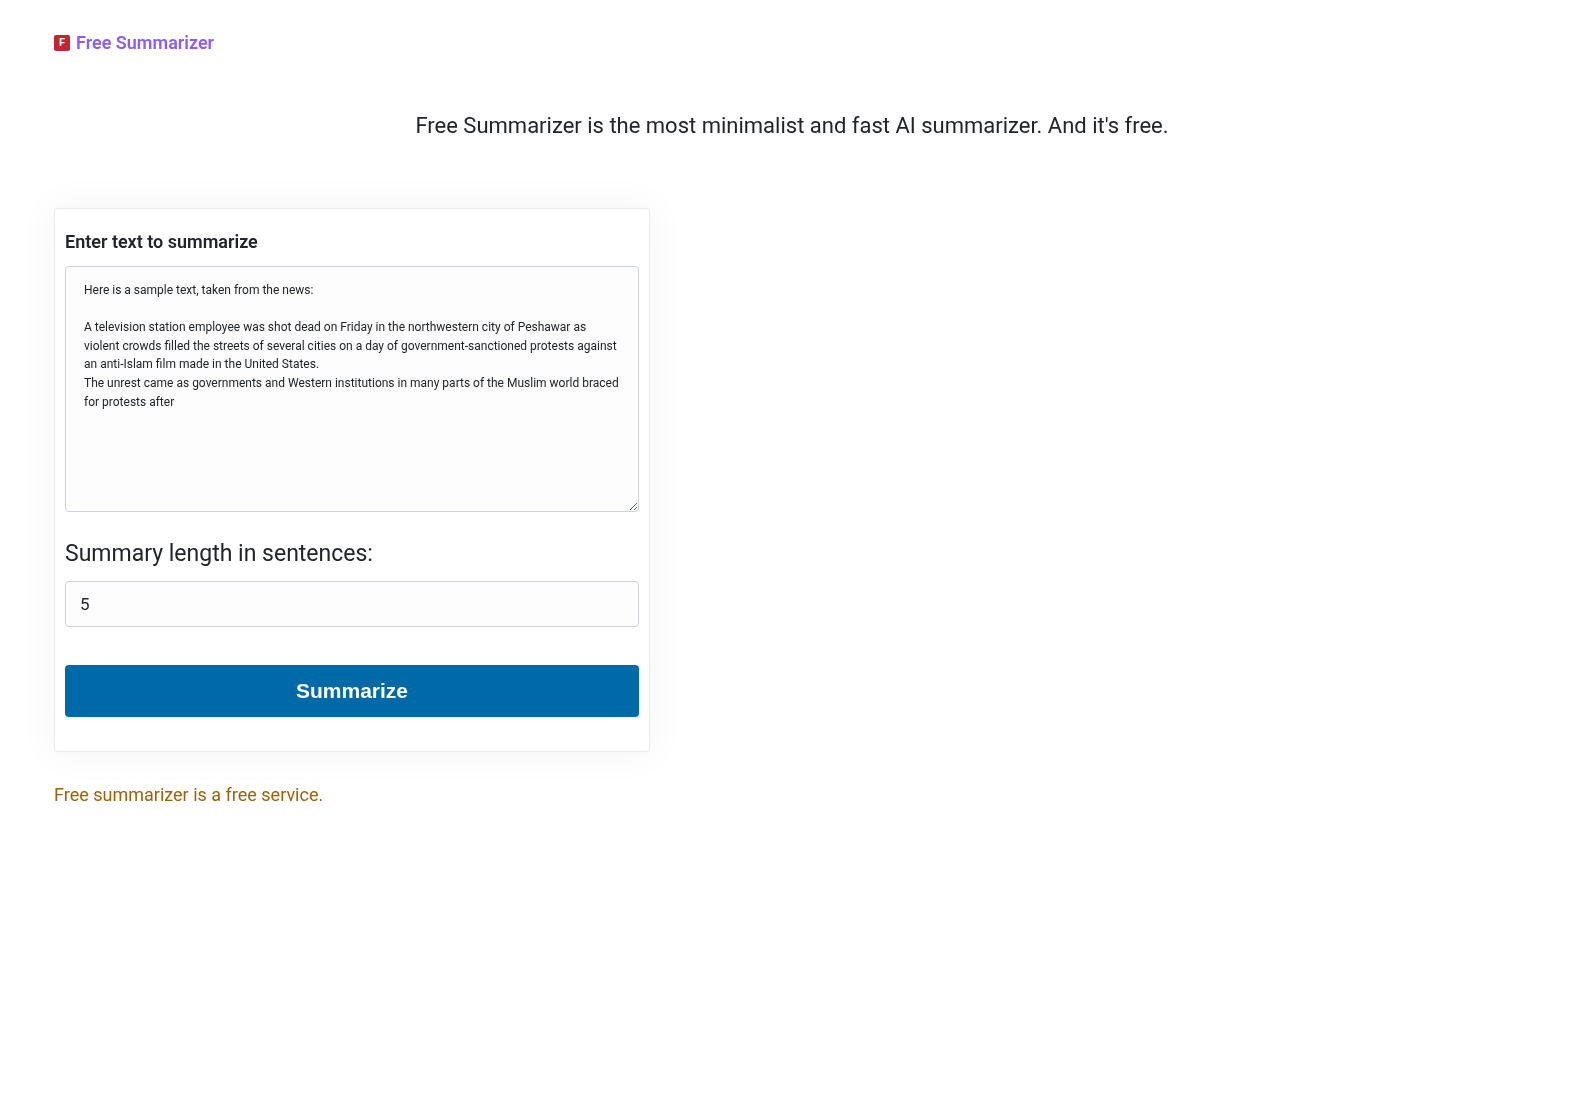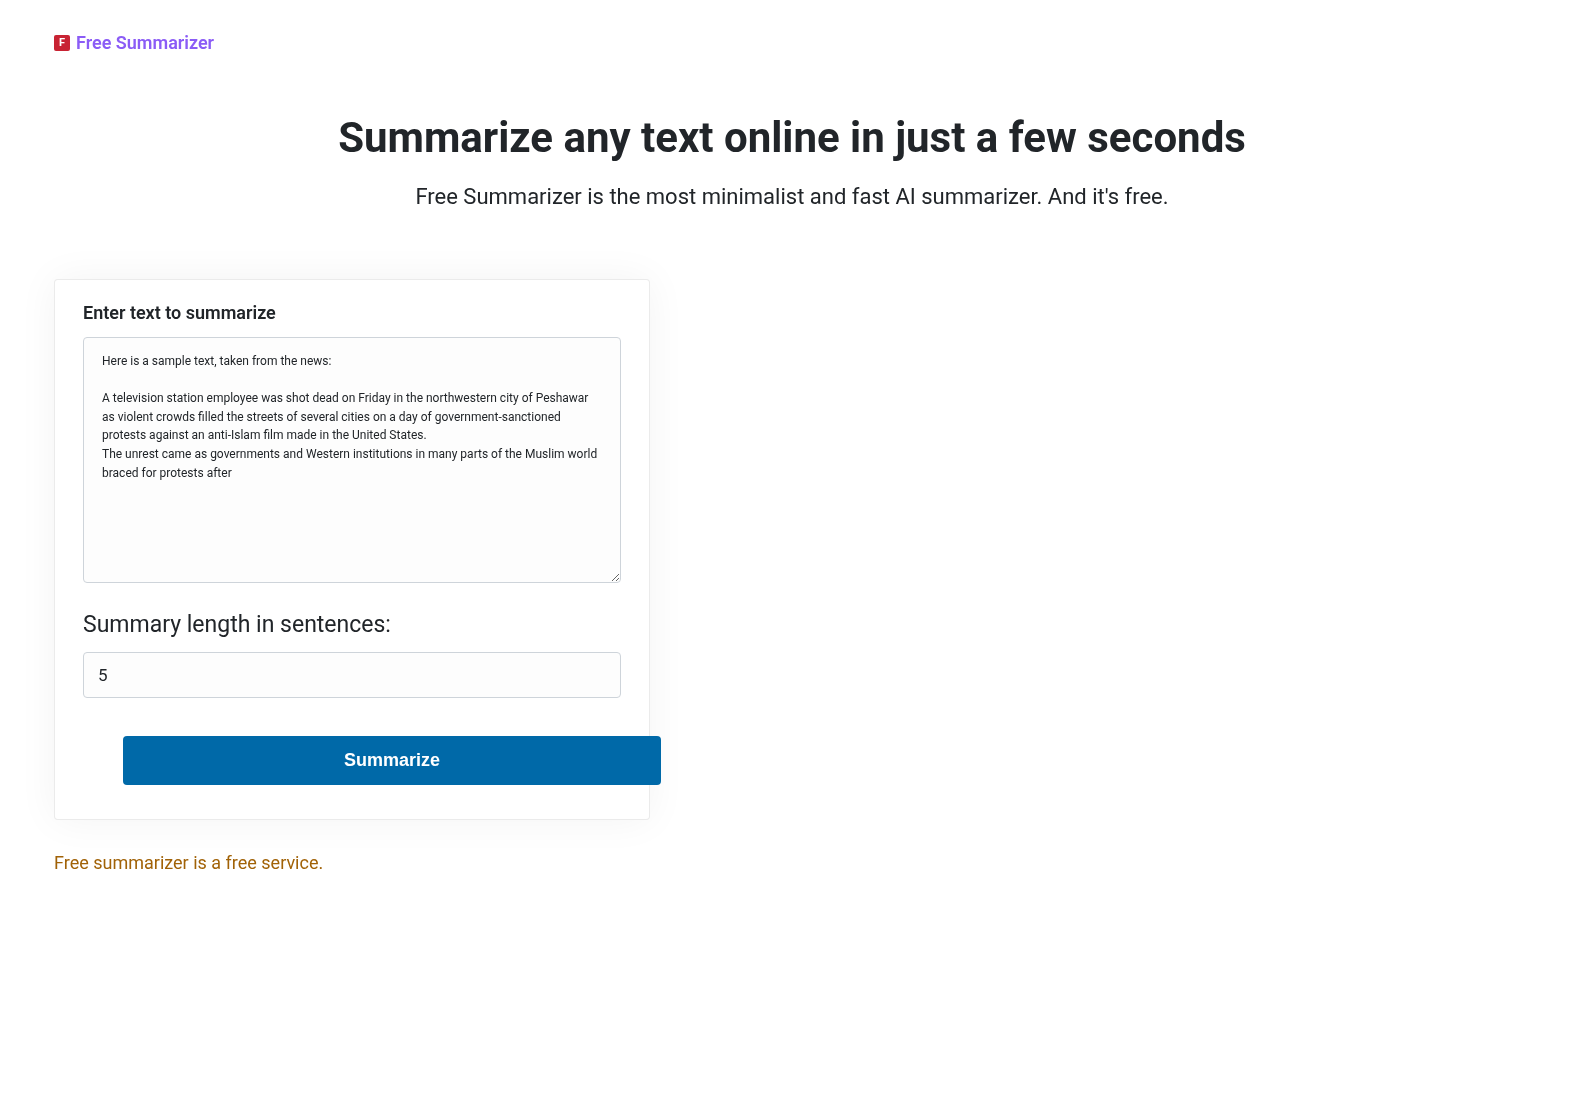--- a/index.html
+++ b/index.html
@@ -52,21 +52,21 @@
       font-size: 22px;
       color: #212529;
       font-weight: 400;
     }
     .card {
       margin: 70px 0 0 54px;
       width: 596px;
       background: #ffffff;
       border: 1px solid rgba(0,0,0,0.08);
       border-radius: 4px;
-      padding: 22px 28px 34px;
+      padding: 22px 10px 34px;
       box-shadow: 0 0 40px rgba(0,0,0,0.05);
     }
     .card-title {
       font-size: 18px;
       font-weight: 600;
       color: #212529;
       margin-bottom: 14px;
     }
     .textarea-wrap {
       position: relative;
@@ -98,49 +98,47 @@
       font-family: inherit;
       color: #212529;
       background: #fdfdfd;
       border: 1px solid #ced4da;
       border-radius: 4px;
     }
     .summarize-btn {
       width: 100%;
       margin-top: 38px;
       padding: 14px 0;
-      font-size: 18px;
+      font-size: 21px;
       font-weight: 600;
       color: #ffffff;
       background: #0069a8;
       border: none;
       border-radius: 4px;
       cursor: pointer;
-      margin-left: 40px;
     }
     .footer-text {
       margin: 32px 0 0 54px;
       font-size: 18px;
       color: #a16207;
     }
   </style>
 </head>
 <body>
 
 <div class="header">
   <div class="brand">
     <div class="brand-icon">
       <span>F</span>
     </div>
     <span class="brand-text">Free Summarizer</span>
   </div>
 </div>
 
 <div class="hero">
-  <h1>Summarize any text online in just a few seconds</h1>
   <p class="hero-subtitle">Free Summarizer is the most minimalist and fast AI summarizer. And it's free.</p>
 </div>
 
 <div class="card">
   <div class="card-title">Enter text to summarize</div>
   <div class="textarea-wrap">
     <textarea style="">Here is a sample text, taken from the news:
 
 A television station employee was shot dead on Friday in the northwestern city of Peshawar as violent crowds filled the streets of several cities on a day of government-sanctioned protests against an anti-Islam film made in the United States.
 The unrest came as governments and Western institutions in many parts of the Muslim world braced for protests after</textarea>

